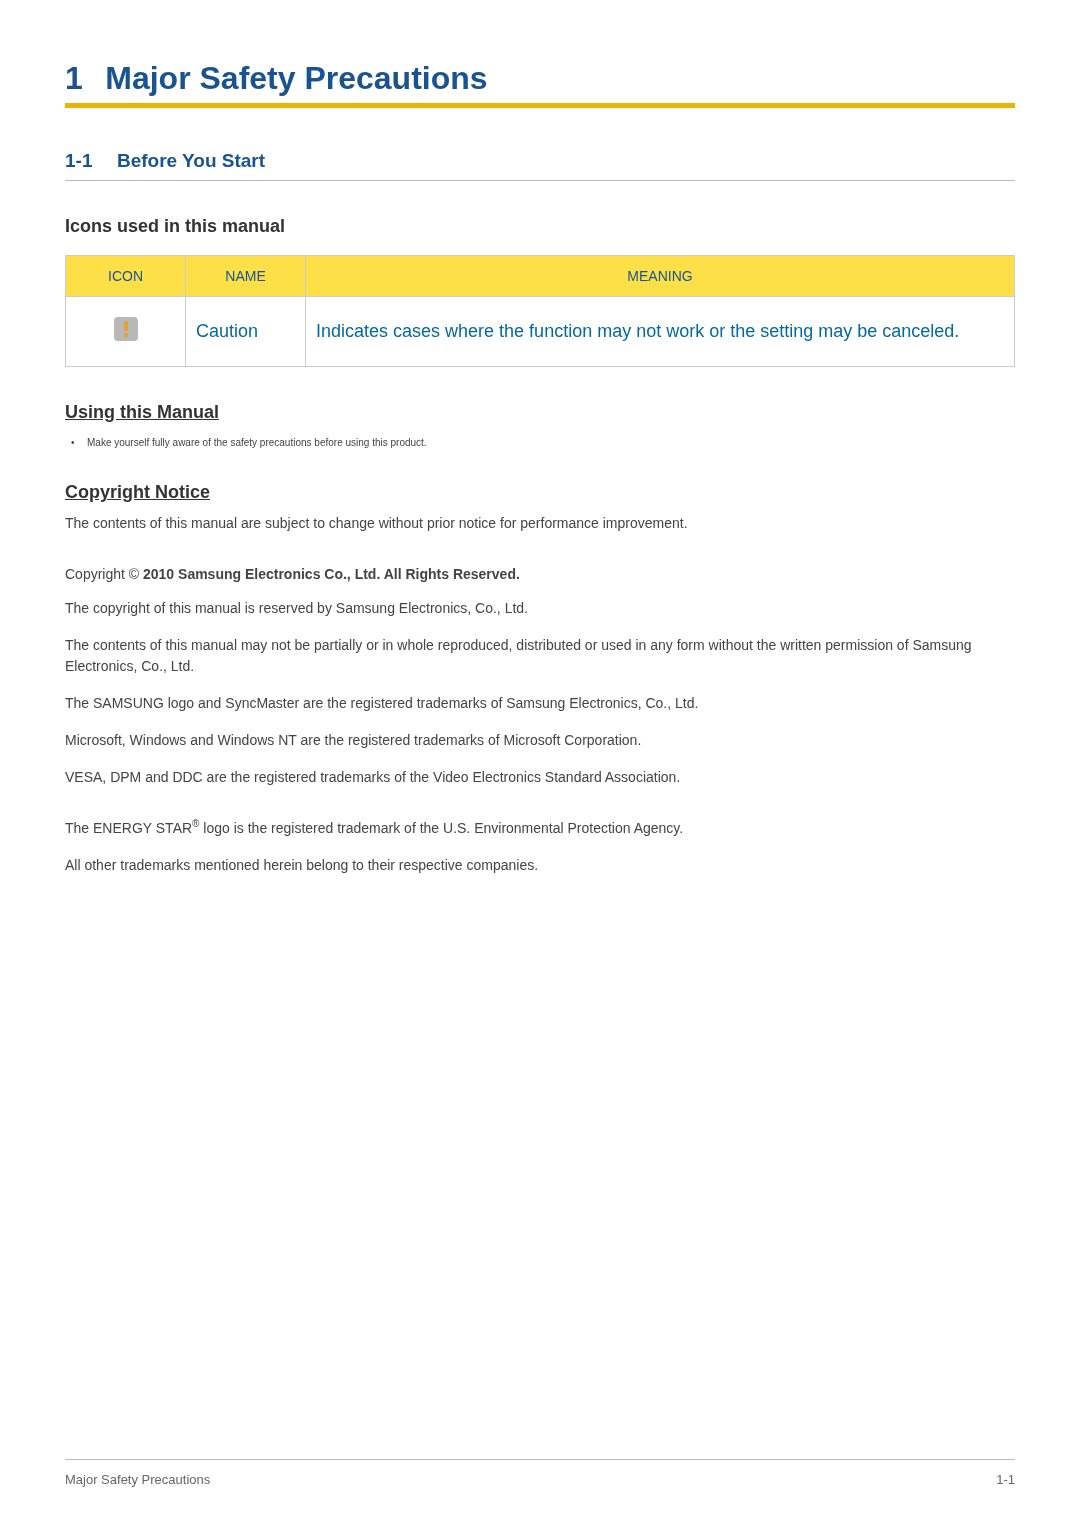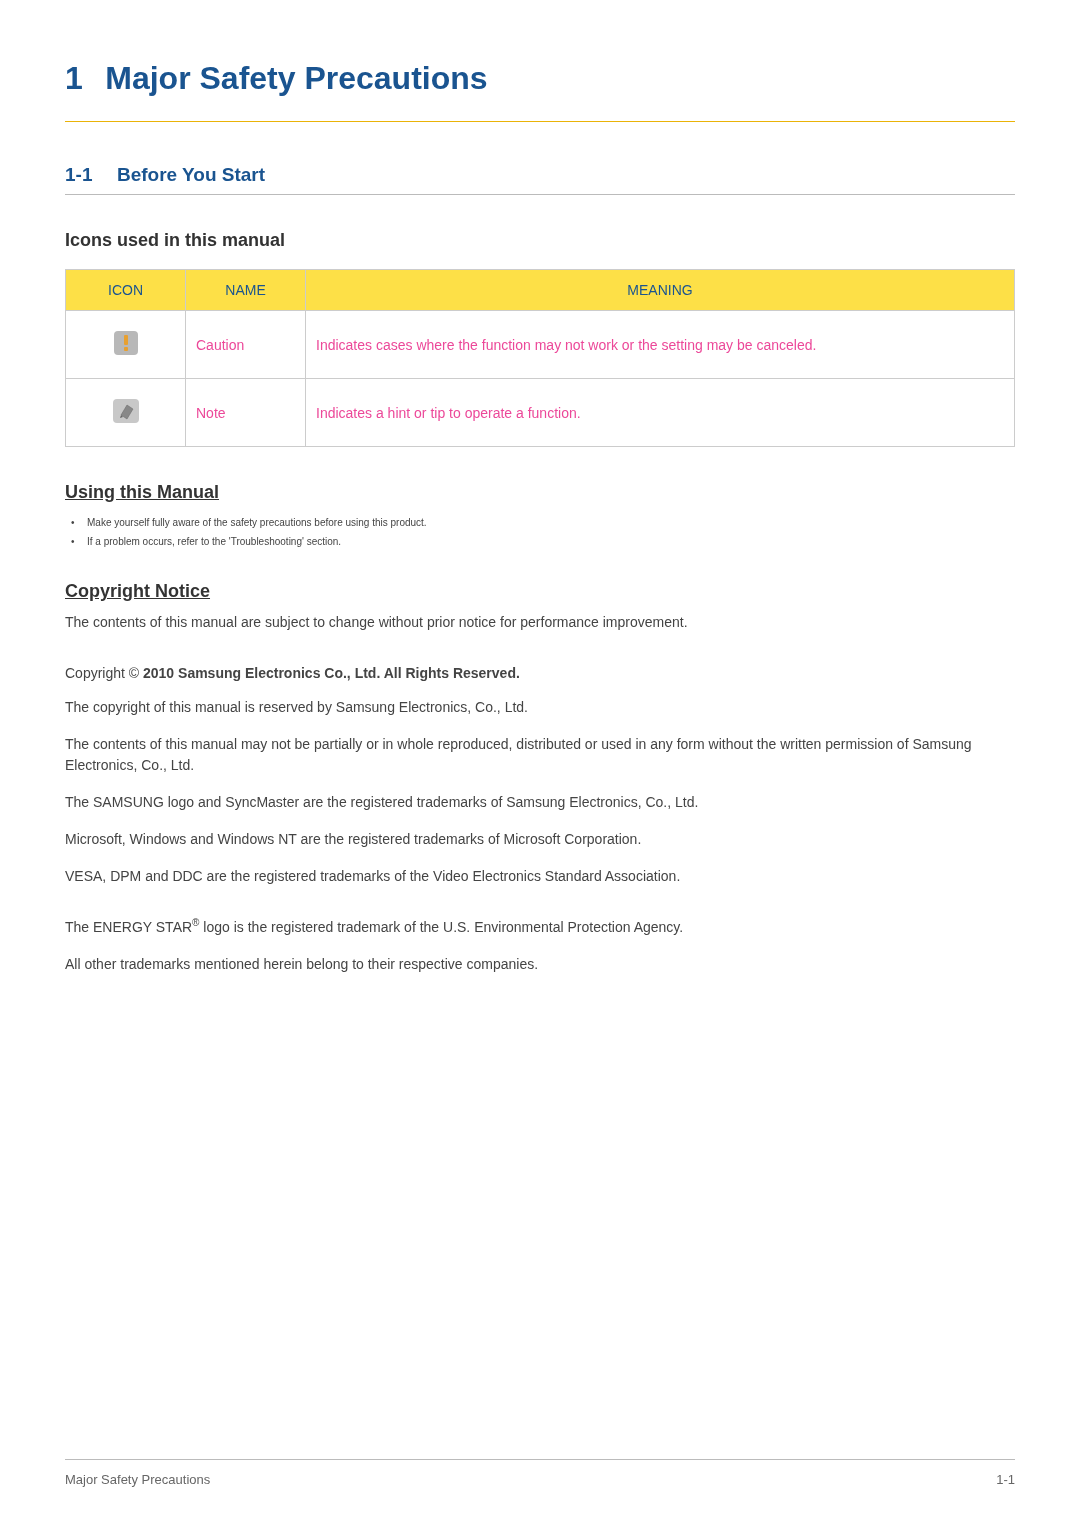--- a/index.html
+++ b/index.html
@@ -9,22 +9,22 @@
     }
     body {
       font-family: Arial, Helvetica, sans-serif;
       background: #ffffff;
       width: 1080px;
       height: 1527px;
       position: relative;
       padding: 60px 65px 40px 65px;
     }
     .chapter-title {
-      border-bottom: 1px solid #eab308;
-      padding-bottom: 24px;
+      border-bottom: 5px solid #eab308;
+      padding-bottom: 6px;
       margin-bottom: 42px;
     }
     .chapter-number {
       font-size: 32px;
       font-weight: bold;
       color: #1a5490;
       margin-right: 18px;
     }
     .chapter-text {
       font-size: 32px;
@@ -69,22 +69,22 @@
     .icon-table th {
       background: #fde047;
       color: #1a5490;
       font-weight: normal;
       font-size: 14px;
       text-align: center;
       padding: 12px 10px;
       border: 1px solid #ccc;
     }
     .icon-table td {
-      font-size: 14px;
-      color: #ec4899;
+      font-size: 18px;
+      color: #0369a1;
       padding: 18px 10px;
       border: 1px solid #ccc;
       vertical-align: middle;
     }
     .icon-table td.icon-cell {
       text-align: center;
       width: 120px;
     }
     .icon-table td.name-cell {
       width: 120px;
@@ -173,40 +173,26 @@
           <svg width="28" height="28" viewBox="0 0 28 28">
             <rect x="2" y="2" width="24" height="24" rx="4" fill="#b8b8b8"></rect>
             <rect x="12" y="6" width="4" height="10" rx="1" fill="#e8a030"></rect>
             <rect x="12" y="18" width="4" height="4" rx="1" fill="#e8a030"></rect>
           </svg>
         </span>
       </td>
       <td class="name-cell">Caution</td>
       <td>Indicates cases where the function may not work or the setting may be canceled.</td>
     </tr>
-    <tr>
-      <td class="icon-cell">
-        <span class="note-icon-svg">
-          <svg width="30" height="28" viewBox="0 0 30 28">
-            <rect x="2" y="2" width="26" height="24" rx="4" fill="#c8c8c8"></rect>
-            <path d="M 10 18 L 16 8 L 22 12 L 16 22 Z" fill="#888" stroke="#666" stroke-width="0.5"></path>
-            <path d="M 10 18 L 9 21 L 12 20 Z" fill="#666"></path>
-          </svg>
-        </span>
-      </td>
-      <td class="name-cell">Note</td>
-      <td>Indicates a hint or tip to operate a function.</td>
-    </tr>
   </tbody>
 </table>
 
 <div class="subheading-2">Using this Manual</div>
 <ul class="bullet-list">
   <li>Make yourself fully aware of the safety precautions before using this product.</li>
-  <li>If a problem occurs, refer to the 'Troubleshooting' section.</li>
 </ul>
 
 <div class="subheading-2">Copyright Notice</div>
 <p class="body-text">The contents of this manual are subject to change without prior notice for performance improvement.</p>
 
 <p class="copyright-line">
   <span>Copyright © </span>
   <span class="bold">2010 Samsung Electronics Co., Ltd. All Rights Reserved.</span>
 </p>
 

